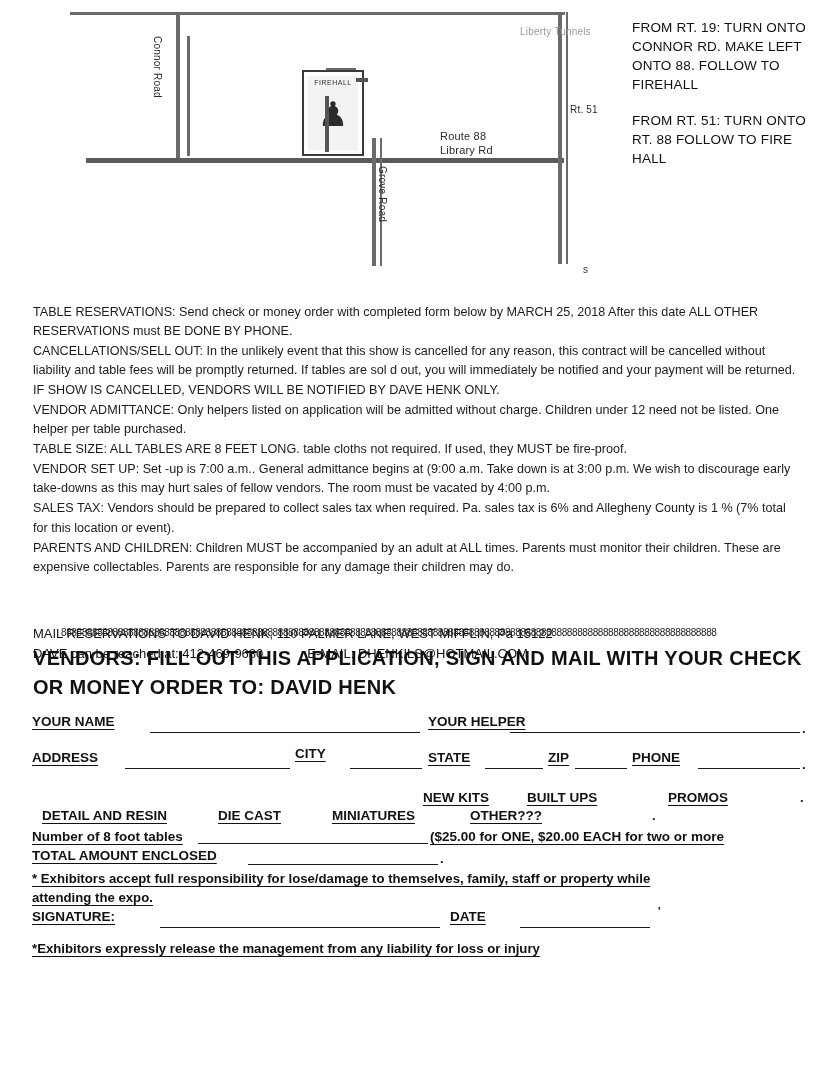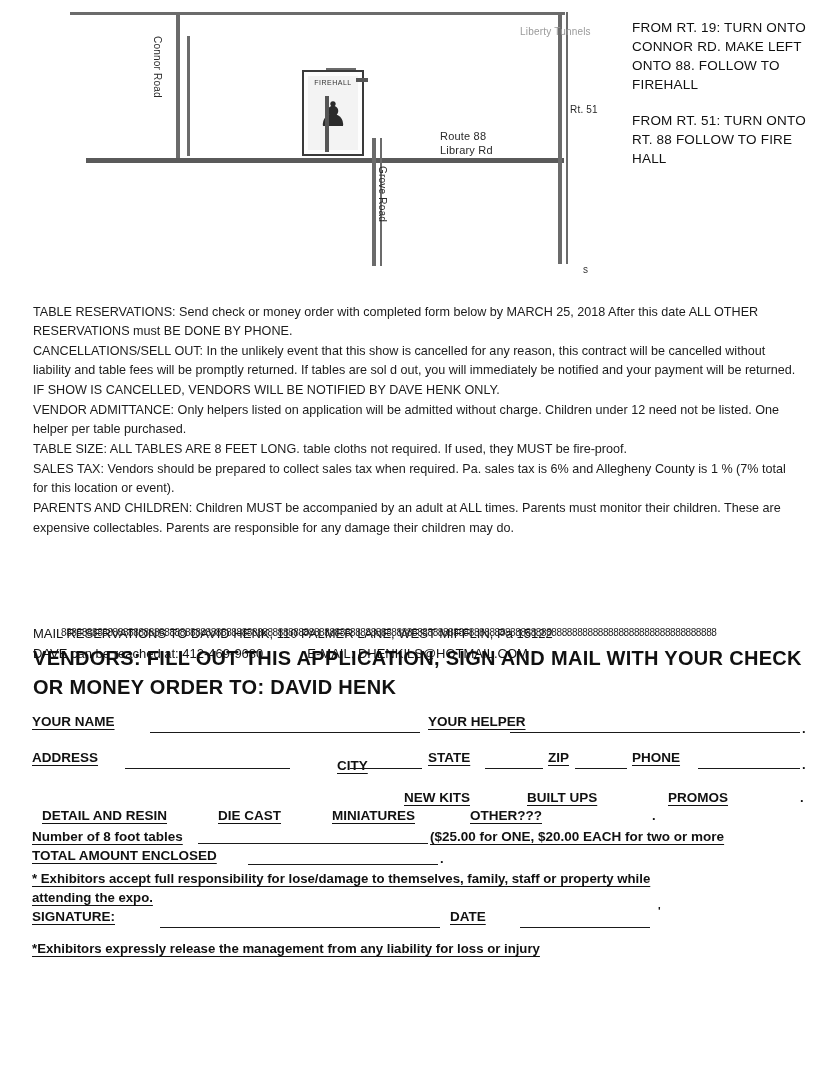--- a/index.html
+++ b/index.html
@@ -249,20 +249,21 @@
     <p>FROM RT. 19: TURN ONTO CONNOR RD. MAKE LEFT ONTO 88. FOLLOW TO FIREHALL</p>
     <p>FROM RT. 51: TURN ONTO RT. 88 FOLLOW TO FIRE HALL</p>
   </div>
 </div>
 
 <div id="terms">
   <p>TABLE RESERVATIONS:  Send check or money order with completed form below by MARCH 25, 2018 After this date ALL OTHER RESERVATIONS must BE DONE BY PHONE.</p>
   <p>CANCELLATIONS/SELL OUT: In the unlikely event that this show is cancelled for any reason, this contract will be cancelled without liability and table fees will be promptly returned.  If tables are sol d out, you will immediately be notified and your payment will be returned.  IF SHOW IS CANCELLED, VENDORS WILL BE NOTIFIED BY DAVE HENK ONLY.</p>
   <p>VENDOR ADMITTANCE: Only helpers listed on application will be admitted without charge.  Children under 12 need not be listed.  One helper per table purchased.</p>
   <p>TABLE SIZE:  ALL TABLES ARE 8 FEET LONG.  table cloths not required.  If used, they MUST be fire-proof.</p>
+  <p>VENDOR SET UP:  Set -up is 7:00 a.m..   General admittance begins at (9:00 a.m.  Take down is at 3:00 p.m. We wish to discourage early take-downs as this may hurt sales of fellow vendors.  The room must be vacated by 4:00 p.m.</p>
   <p>SALES TAX:  Vendors should be prepared to collect sales tax when required.  Pa. sales tax is 6% and Allegheny County is 1 % (7% total for this location or event).</p>
   <p>PARENTS AND CHILDREN:  Children MUST  be accompanied by an adult at ALL times.  Parents must monitor their children.  These are expensive collectables.  Parents are responsible for any damage their children may do.</p>
 </div>
 
 <div id="mail-block">
   <div>MAIL RESERVATIONS TO DAVID HENK,  110 PALMER LANE, WEST MIFFLIN, Pa 15122</div>
   <div class="line2">
     <span>DAVE can be reached at:  412-469-9680</span><span class="gap"></span><span>E-MAIL:   DHENKILS@HOTMAIL.COM</span>
   </div>
 </div>
@@ -276,34 +277,34 @@
   <div class="frow" style="height:36px;">
     <span class="fl" style="left:2px; top:8px;">YOUR NAME</span>
     <span class="fl" style="left:398px; top:8px;">YOUR HELPER</span>
     <div class="rule" style="left:120px; top:26px; width:270px;"></div>
     <div class="rule" style="left:480px; top:26px; width:290px;"></div>
     <span class="dot" style="left:772px; top:15px;">.</span>
   </div>
 
   <div class="frow" style="height:44px;">
     <span class="fl" style="left:2px; top:8px;">ADDRESS</span>
-    <span class="fl" style="left:265px; top:16px;margin-left:42px;">CITY</span>
+    <span class="fl" style="left:265px; top:4px;">CITY</span>
     <span class="fl" style="left:398px; top:8px;">STATE</span>
     <span class="fl" style="left:518px; top:8px;">ZIP</span>
     <span class="fl" style="left:602px; top:8px;">PHONE</span>
     <div class="rule" style="left:95px; top:26px; width:165px;"></div>
     <div class="rule" style="left:320px; top:26px; width:72px;"></div>
     <div class="rule" style="left:455px; top:26px; width:58px;"></div>
     <div class="rule" style="left:545px; top:26px; width:52px;"></div>
     <div class="rule" style="left:668px; top:26px; width:102px;"></div>
     <span class="dot" style="left:772px; top:15px;">.</span>
   </div>
 
   <div class="frow" style="height:19px;">
-    <span class="fl" style="left:374px; top:4px;">NEW KITS</span>
+    <span class="fl" style="left:393px; top:4px;">NEW KITS</span>
     <span class="fl" style="left:497px; top:4px;">BUILT UPS</span>
     <span class="fl" style="left:638px; top:4px;">PROMOS</span>
     <span class="dot" style="left:770px; top:4px;">.</span>
   </div>
 
   <div class="frow" style="height:21px;">
     <span class="fl" style="left:12px; top:3px;">DETAIL AND RESIN</span>
     <span class="fl" style="left:188px; top:3px;">DIE CAST</span>
     <span class="fl" style="left:302px; top:3px;">MINIATURES</span>
     <span class="fl" style="left:440px; top:3px;">OTHER???</span>

